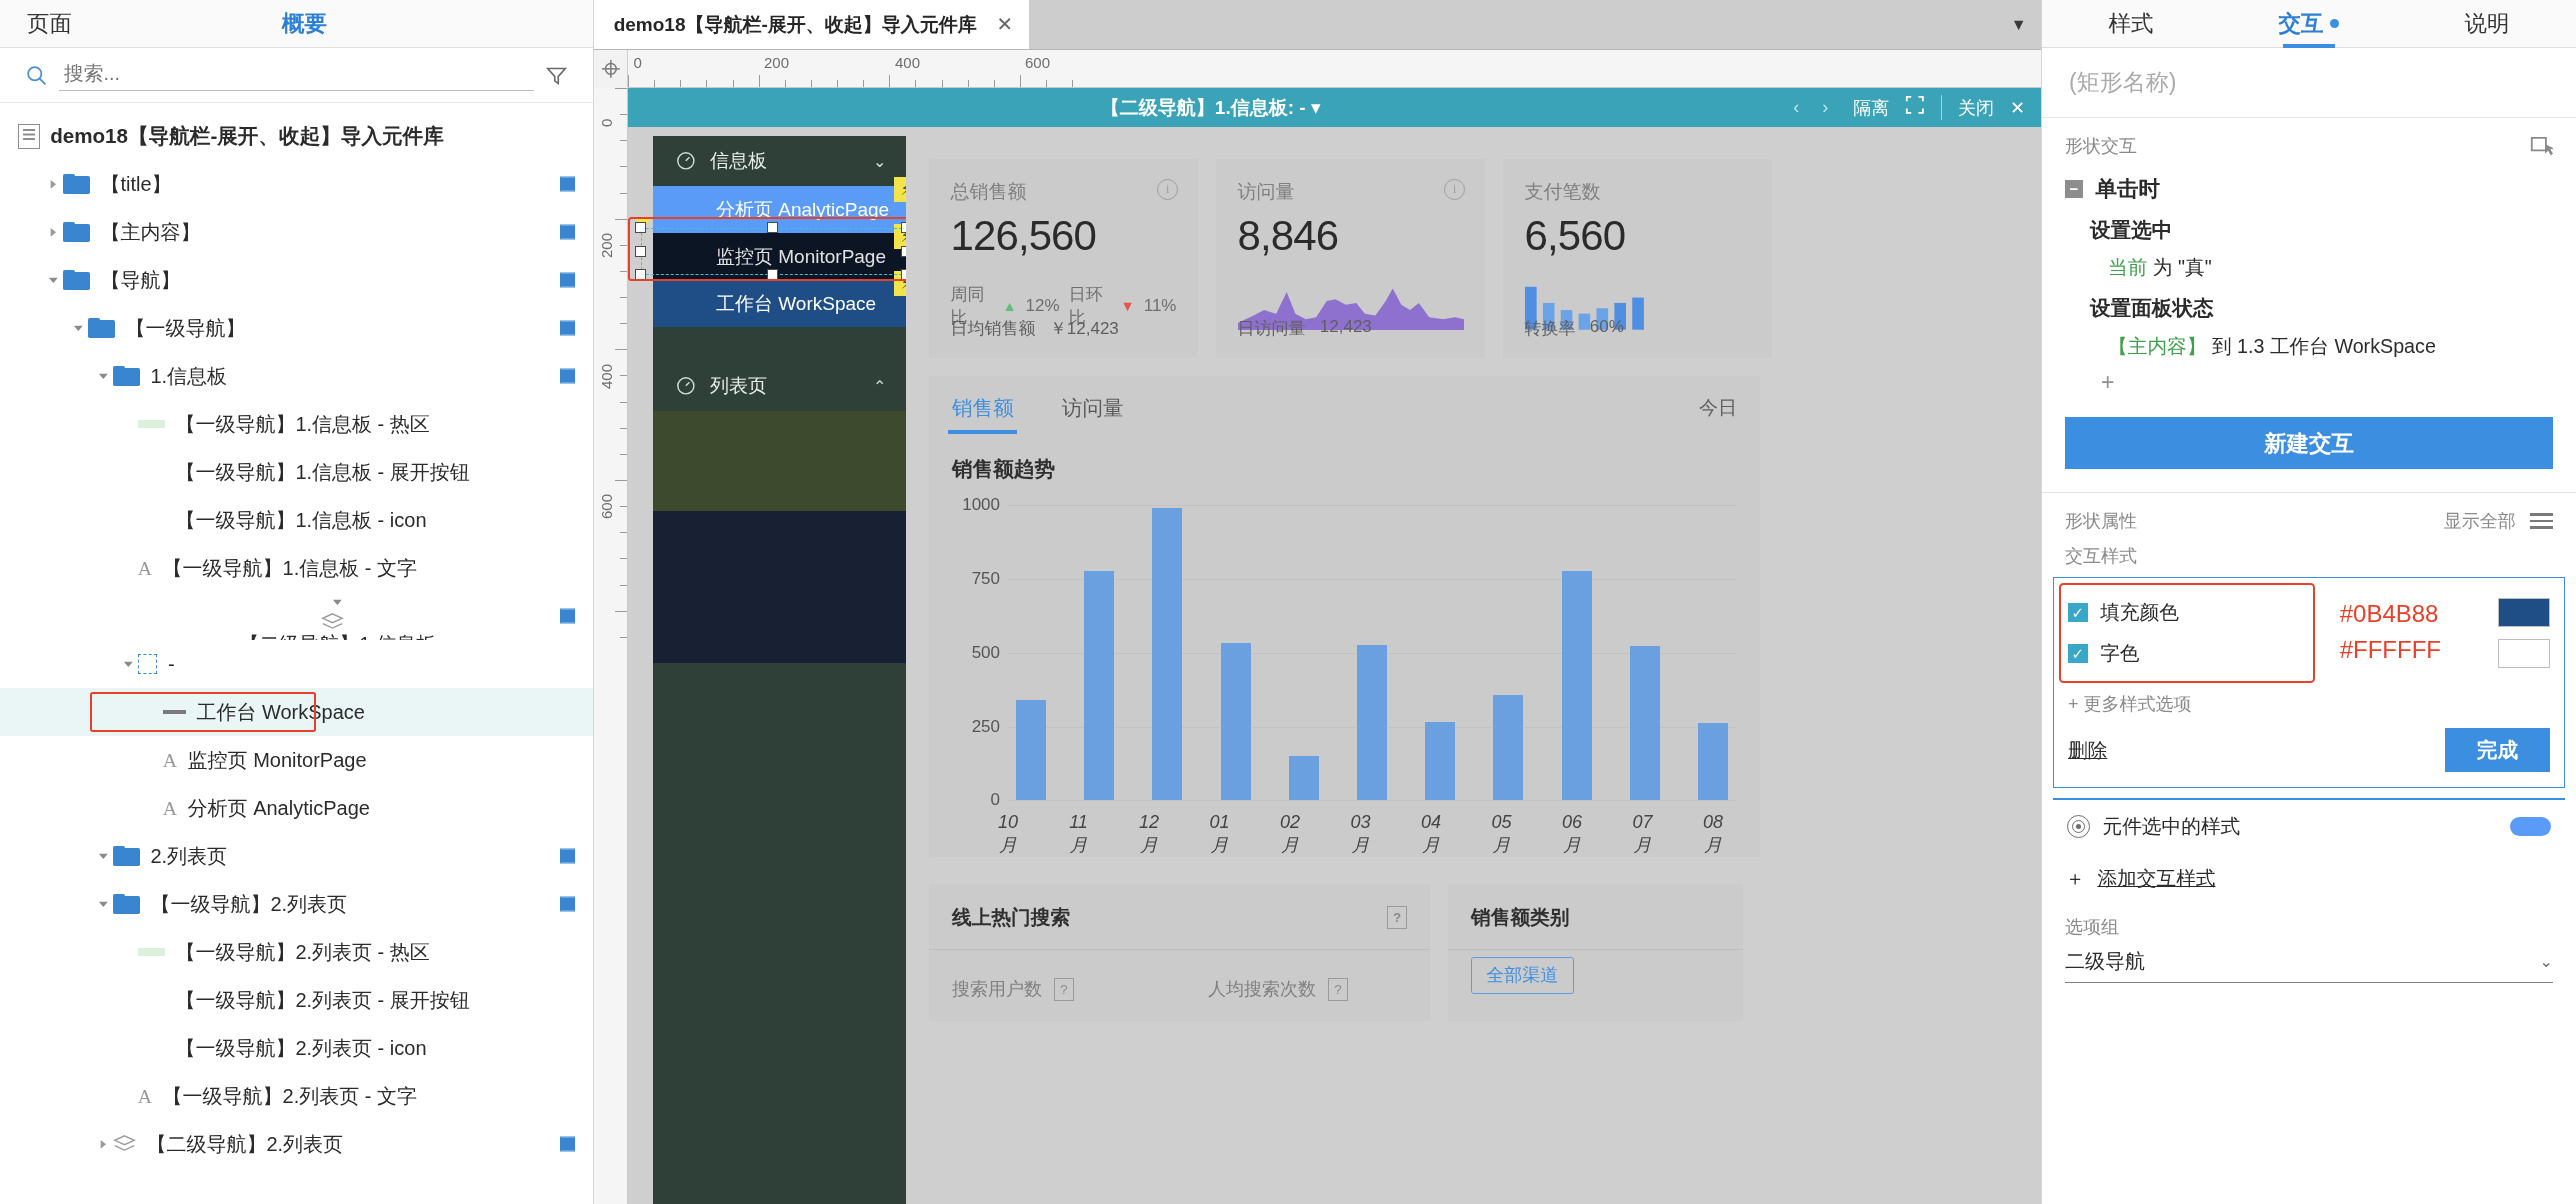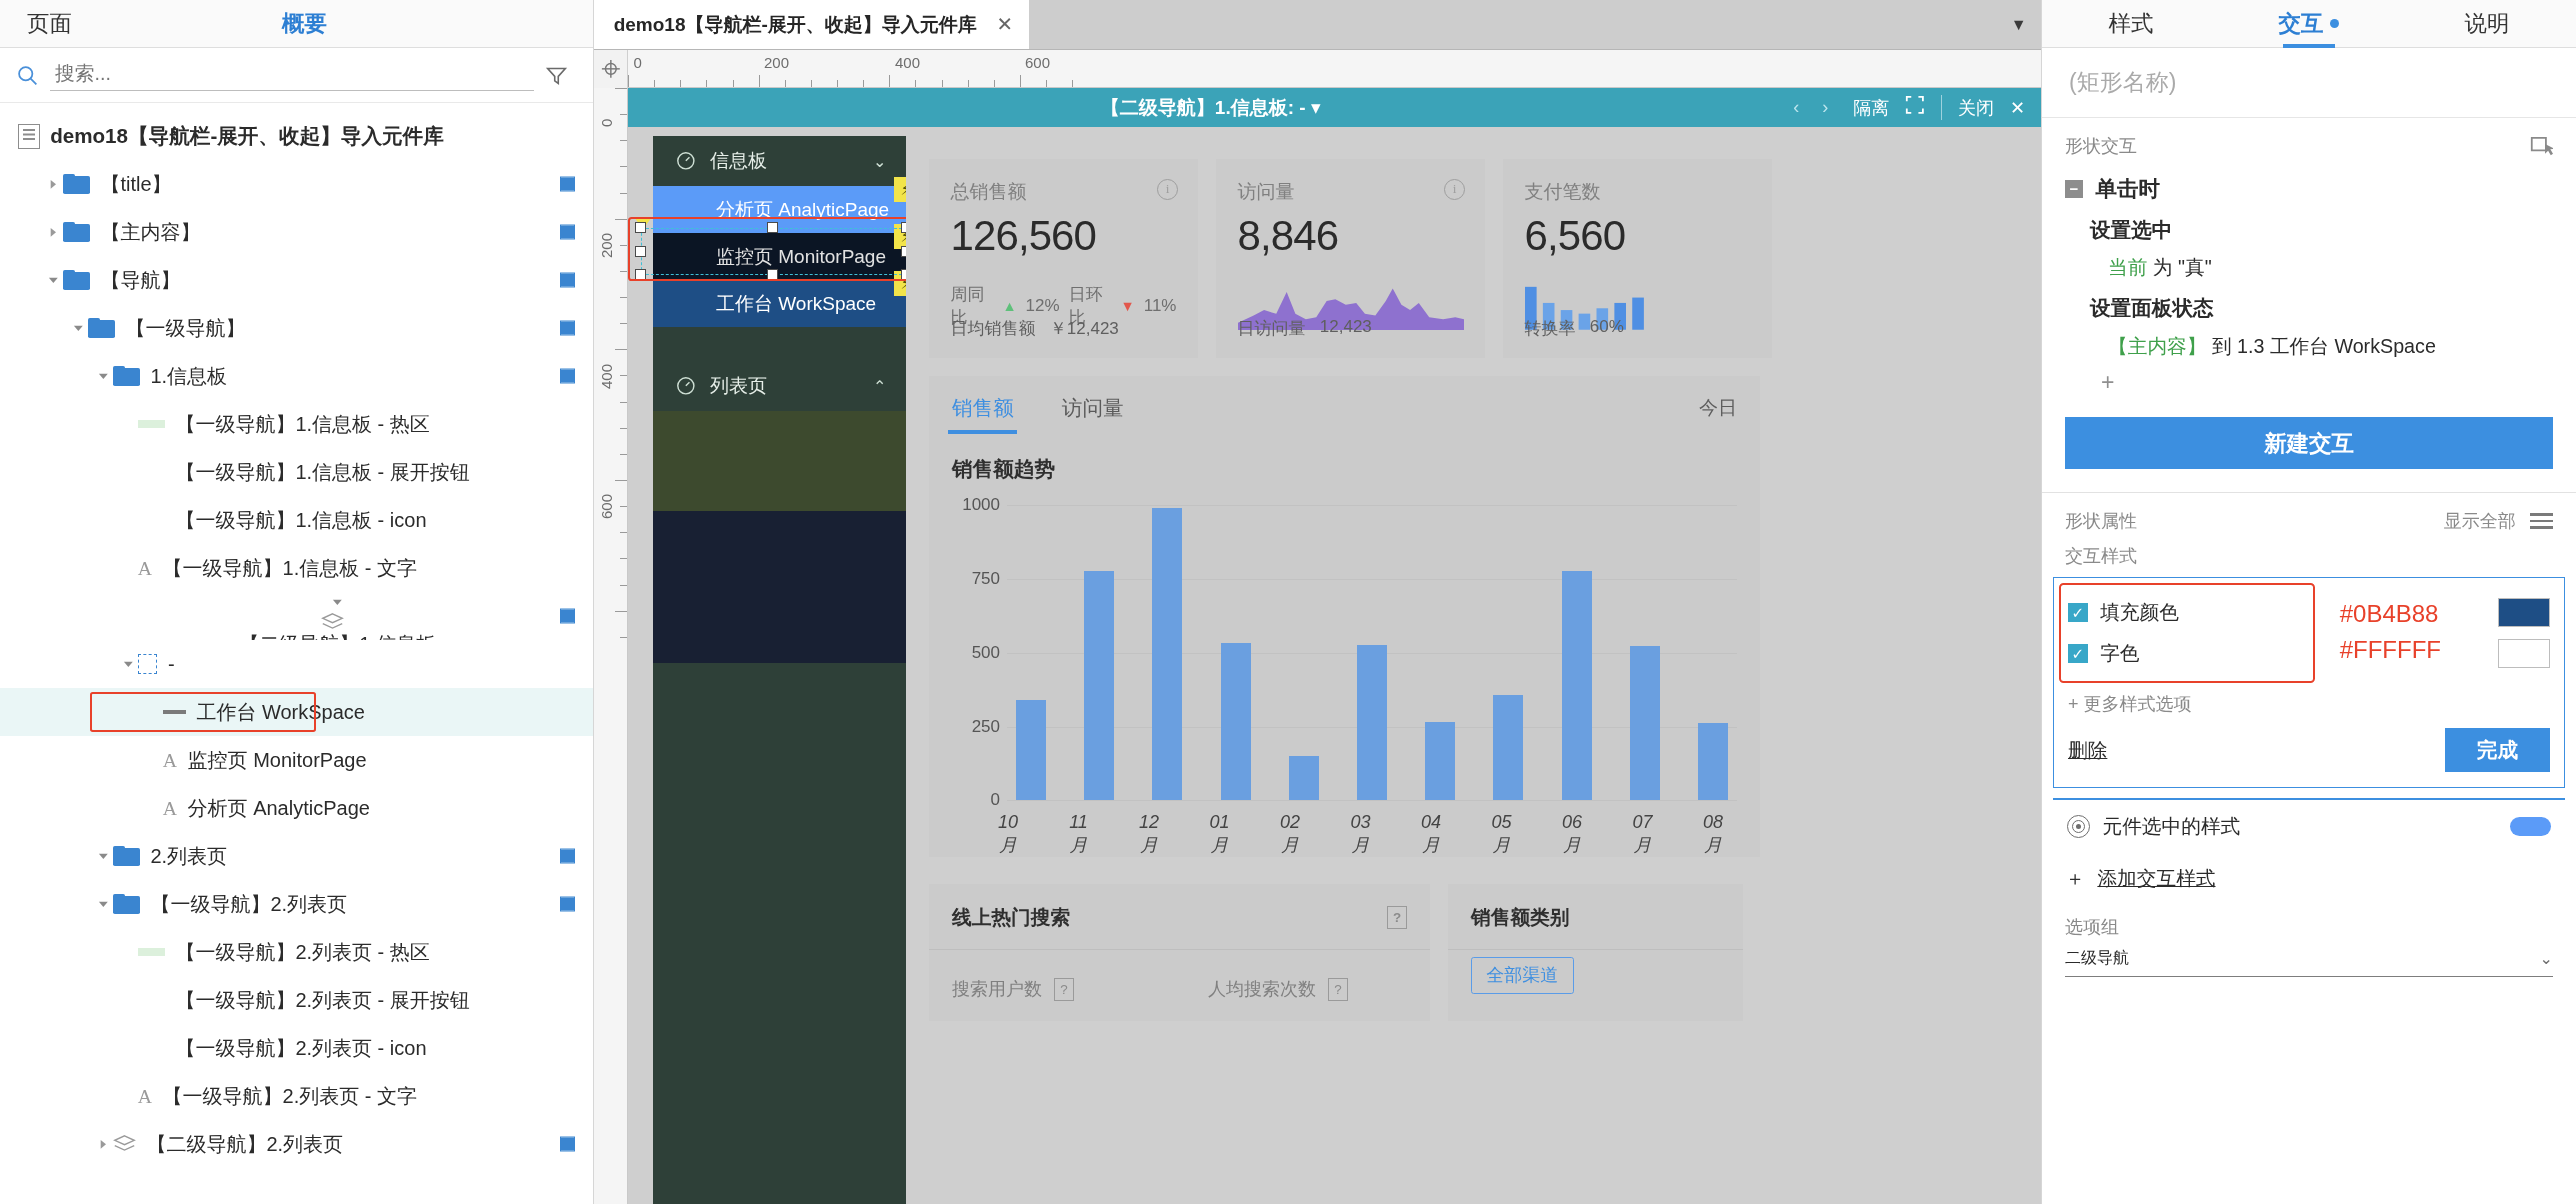--- a/index.html
+++ b/index.html
@@ -9,21 +9,21 @@
     background: #ffffff; overflow: hidden;
   }
   .app { display: flex; width: 2576px; height: 1205px; }
 
   
   .left-panel { width: 594px; height: 1205px; background: #fff; border-right: 0.9px solid #d6d6d6; display: flex; flex-direction: column; }
   .lp-tabs { height: 48px; display: flex; align-items: center; background: #fafafa; border-bottom: 0.9px solid #dedede; flex: none; }
   .lp-tab { font-size: 22.4px; color: #333; padding: 0 0 0 0; }
   .lp-tab.pages { width: 179px; text-align: left; padding-left: 27px; }
   .lp-tab.outline { width: 251px; text-align: center; color: #2d7fd3; font-weight: 600; position: relative; }
-  .lp-search-row { height: 55px; display: flex; align-items: center; padding: 0 25px 0 16px; gap: 10.7px; border-bottom: 0.9px solid #e9e9e9; flex: none; }
+  .lp-search-row { height: 55px; display: flex; align-items: center; padding: 0 25px 0 25px; gap: 10.7px; border-bottom: 0.9px solid #e9e9e9; flex: none; }
   .srch-icon { width: 23px; height: 23px; flex: none; }
   .srch-input { flex: 1; border: none; border-bottom: 0.9px solid #bdbdbd; font-size: 19.7px; color: #999; outline: none; padding: 3.6px 0 5.4px 5.4px; background: transparent; font-family: inherit; }
   .filter-icon { width: 23px; height: 23px; flex: none; }
 
   .tree { flex: 1; overflow: hidden; padding-top: 9px; font-size: 20px; color: #2b2b2b; }
   .trow { display: flex; align-items: center; height: 48px; padding-right: 10.7px; white-space: nowrap; position: relative; }
   .trow .caret { width: 19.7px; height: 19.7px; flex: none; display: flex; align-items: center; justify-content: center; }
   .trow .ic { flex: none; display: flex; align-items: center; justify-content: center; margin-right: 10.7px; }
   .trow .lbl { overflow: hidden; text-overflow: clip; }
   .trow .right-sq { position: absolute; right: 18px; top: 50%; transform: translateY(-50%); width: 15px; height: 15px; border: 1.8px solid #3a85d0; }
@@ -160,21 +160,21 @@
   .hexes { position:absolute; left: 286px; top: 18px; font-size: 24px; color:#e8412a; line-height: 1.5;}
   .moreopt { font-size:18px; color:#8a8a8a; padding: 5.4px 14.3px 0 14.3px;}
   .sb-foot { display:flex; align-items:center; padding: 12.5px 14.3px 14.3px 14.3px;}
   .del { font-size:19.7px; color:#2b2b2b; text-decoration: underline;}
   .okbtn { margin-left:auto; background:#3c8fe0; color:#fff; font-size:20.6px; font-weight:bold; padding: 8px 32px; }
   .sb2 { margin: 10.7px 10.7px 0 10.7px; border-top: 2.7px solid #3c8fe0;}
   .addstyle { display:flex; align-items:center; gap:12.5px; padding: 12.5px 0 0 12.5px; font-size:19.7px; color:#2b2b2b;}
   .addstyle u { text-decoration: underline; }
   .optgrp-lbl { font-size:18px; color:#8a8a8a; padding: 23px 23px 0 23px;}
   .optgrp { margin: 9px 23px 0 23px; border-bottom:0.9px solid #7d7d7d; display:flex; align-items:center; padding-bottom: 7.2px;}
-  .optgrp span { font-size:16px; color:#2b2b2b;}
+  .optgrp span { font-size:20px; color:#2b2b2b;}
   .optgrp .cv { margin-left:auto; color:#6f6f6f; font-size:16px;}
 </style>
 </head>
 <body>
 
 <div class="app">
 
   <div class="left-panel">
     <div class="lp-tabs">
       <div class="lp-tab pages">页面</div>

